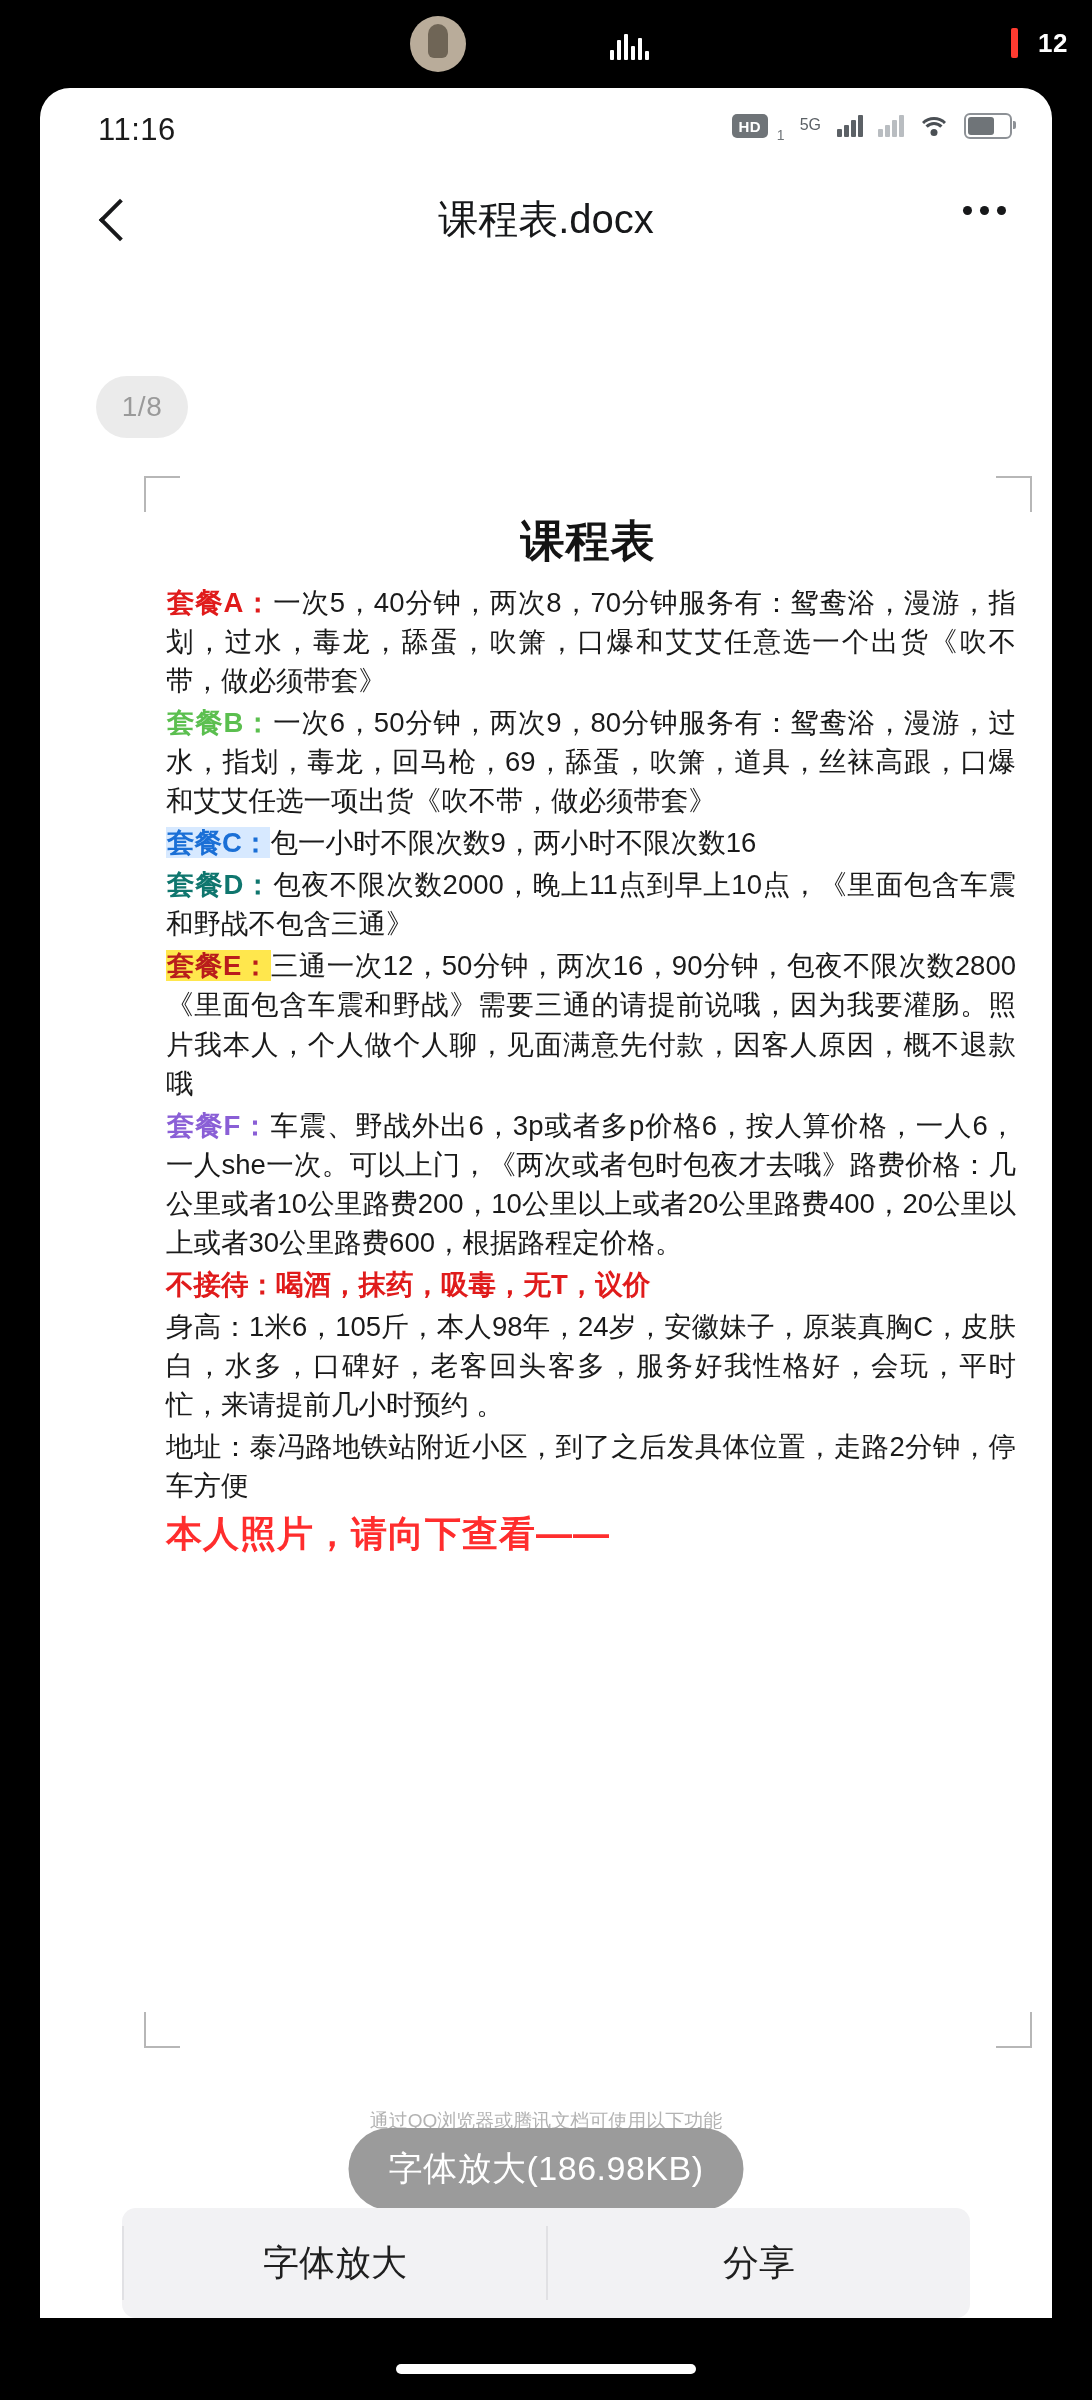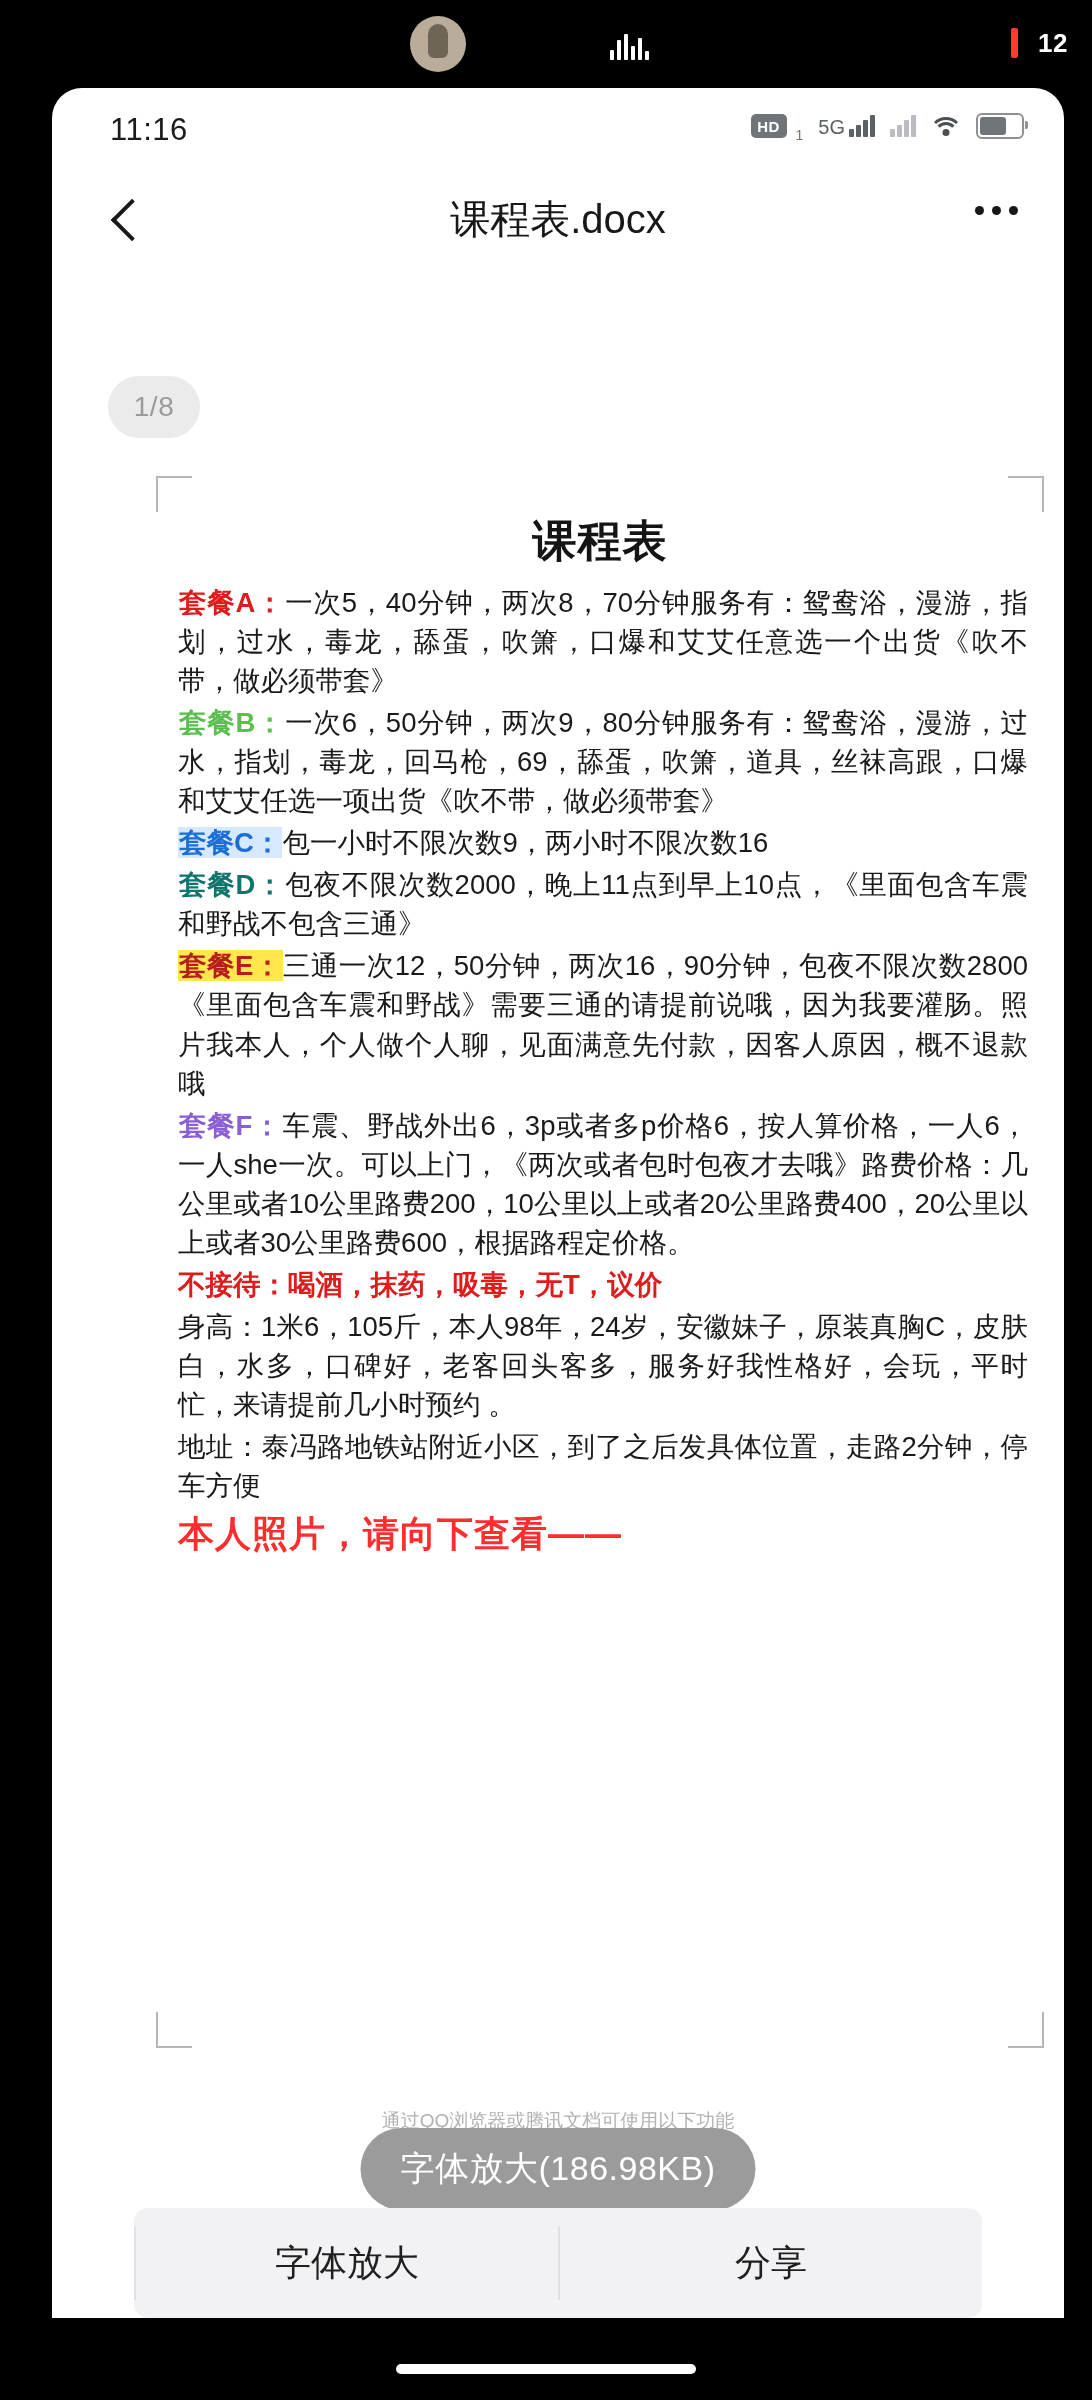--- a/index.html
+++ b/index.html
@@ -87,21 +87,21 @@
     top: 28px;
     width: 7px;
     height: 30px;
     background: #ff3b30;
     border-radius: 2px;
   }
 
   
   .phone {
     position: absolute;
-    left: 52px;
+    left: 40px;
     top: 88px;
     width: 1012px;
     height: 2230px;
     background: #ffffff;
     border-radius: 30px 30px 0 0;
     overflow: hidden;
   }
 
   
   .statusbar {
@@ -145,23 +145,23 @@
     margin-left: -6px;
     align-self: flex-end;
     margin-bottom: 3px;
   }
   .net-group {
     display: flex;
     align-items: flex-end;
     gap: 2px;
   }
   .net-label {
-    font-size: 20px;
+    font-size: 16px;
     color: #5c6166;
-    margin-right: 2px;
+    margin-right: 14px;
     line-height: 1;
     align-self: flex-start;
     margin-top: 2px;
   }
   .bars {
     display: flex;
     align-items: flex-end;
     gap: 2px;
     height: 22px;
   }

